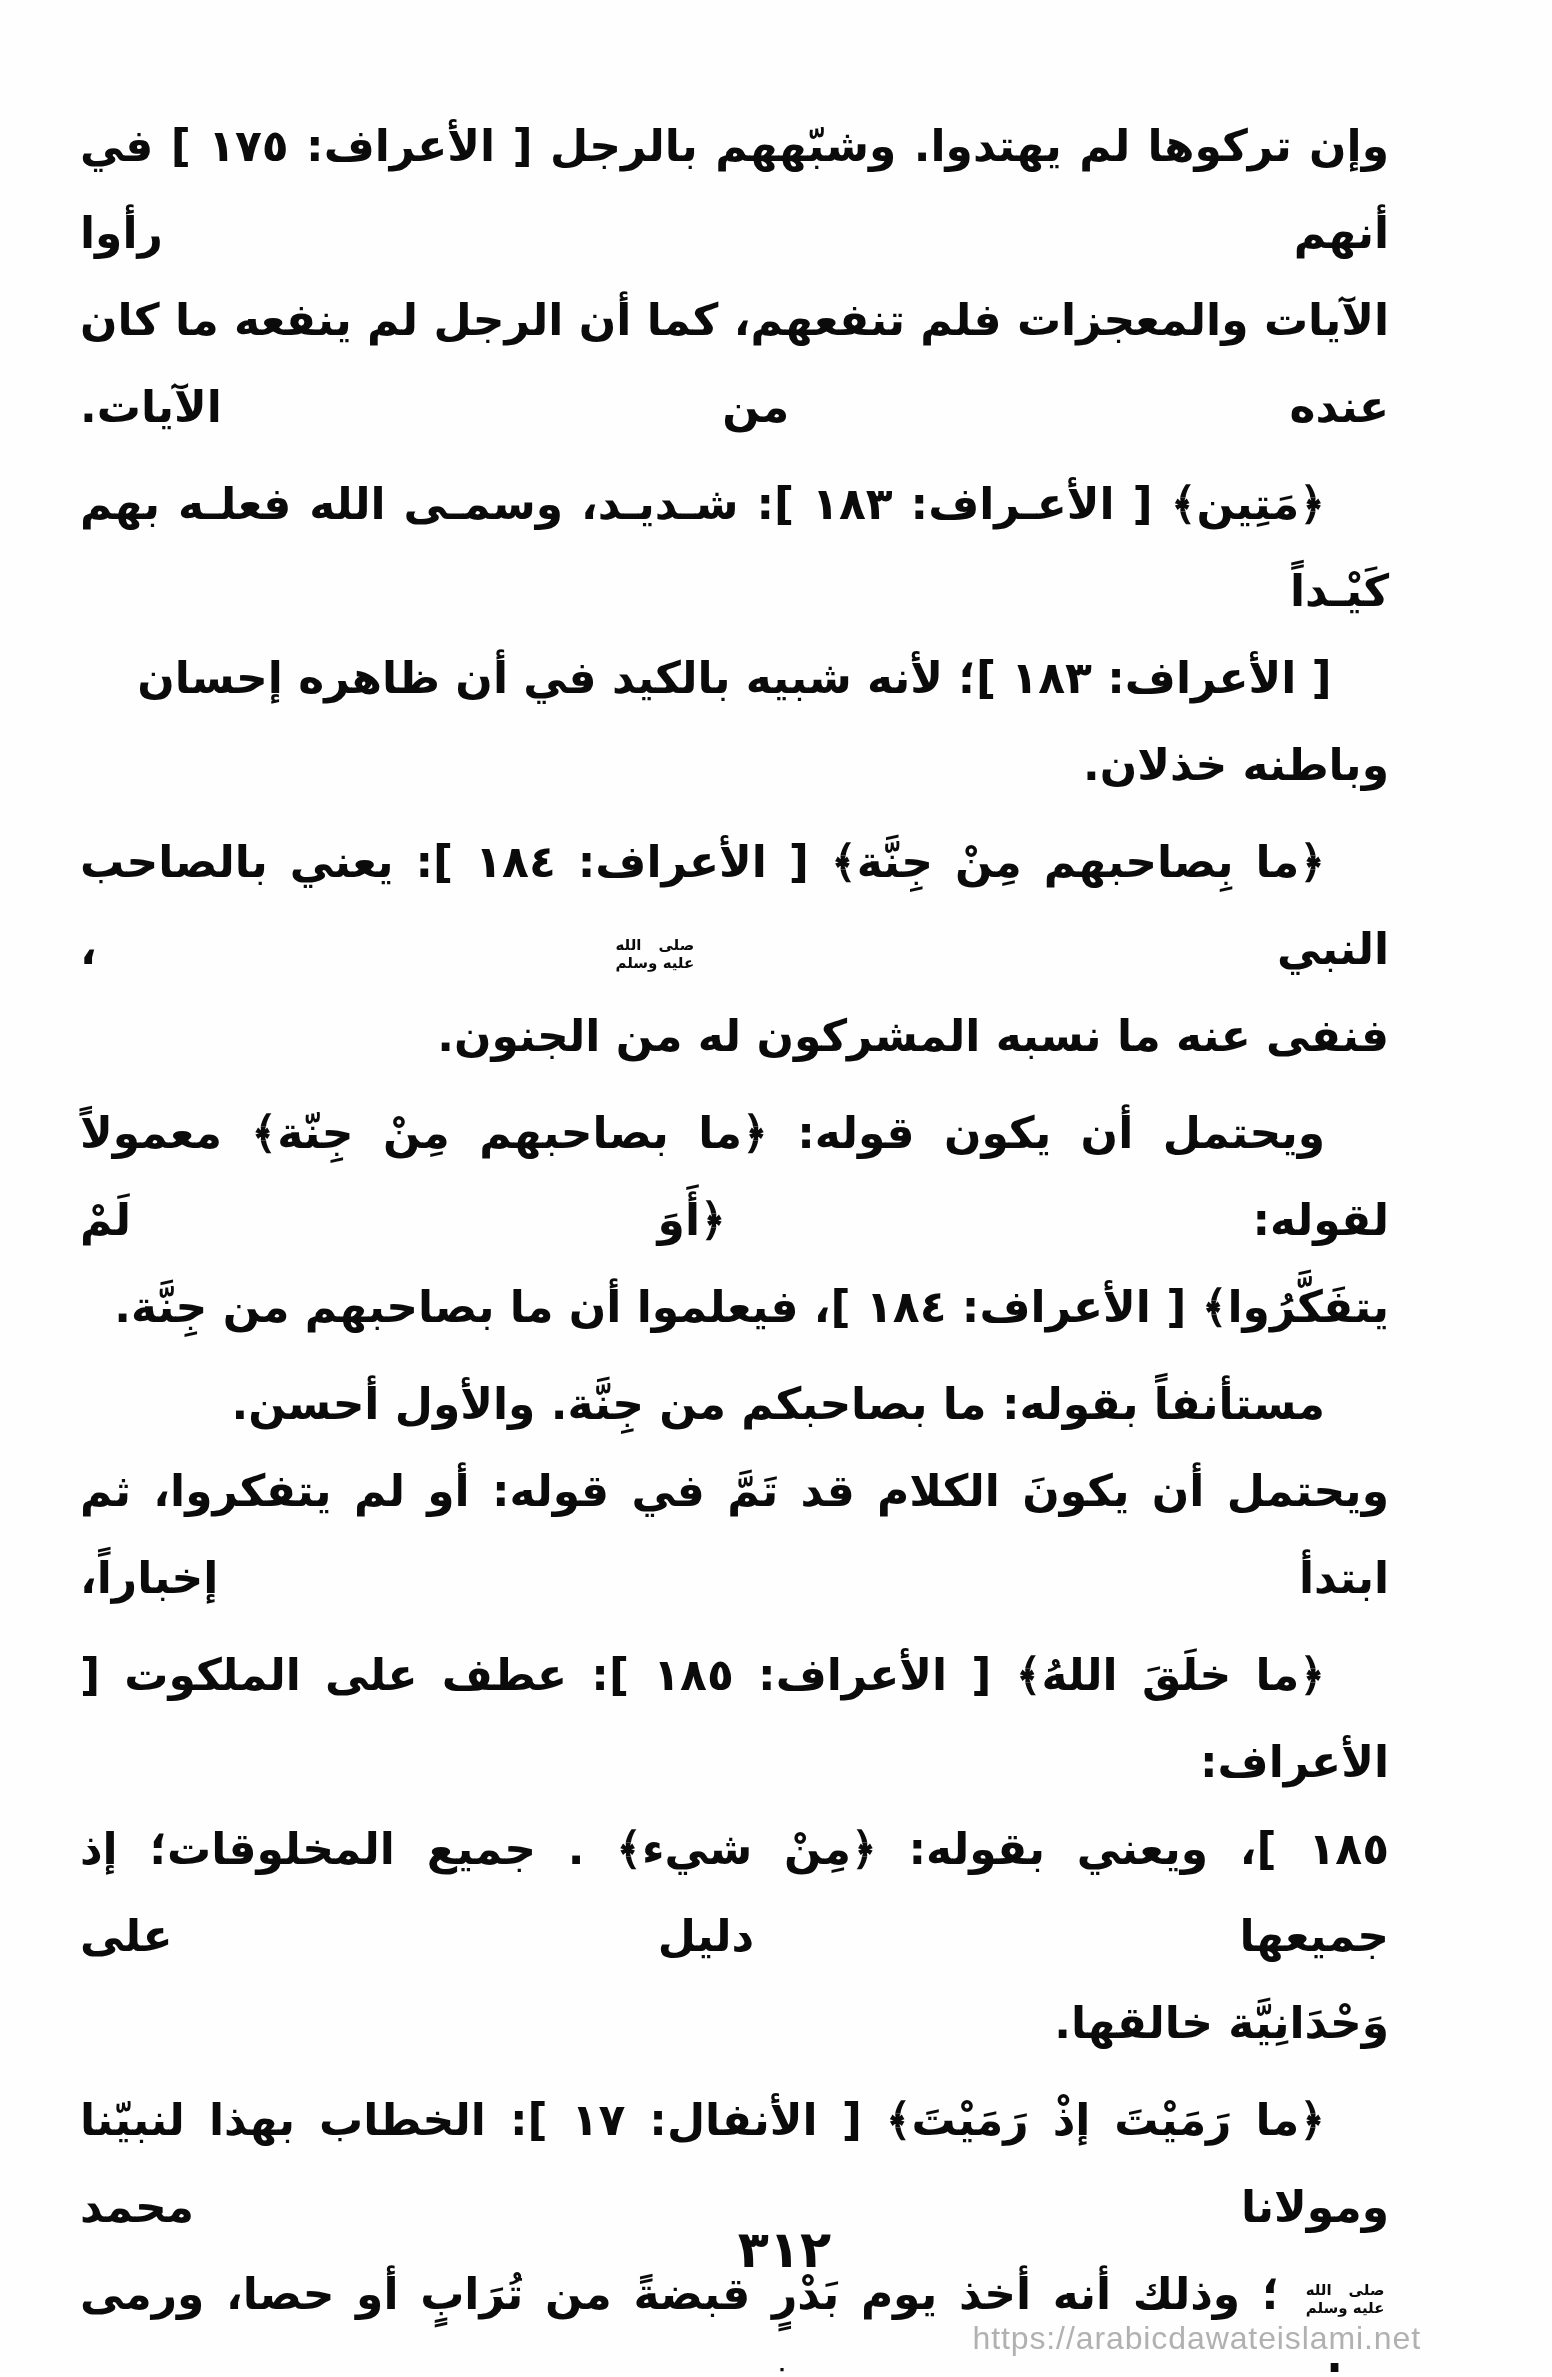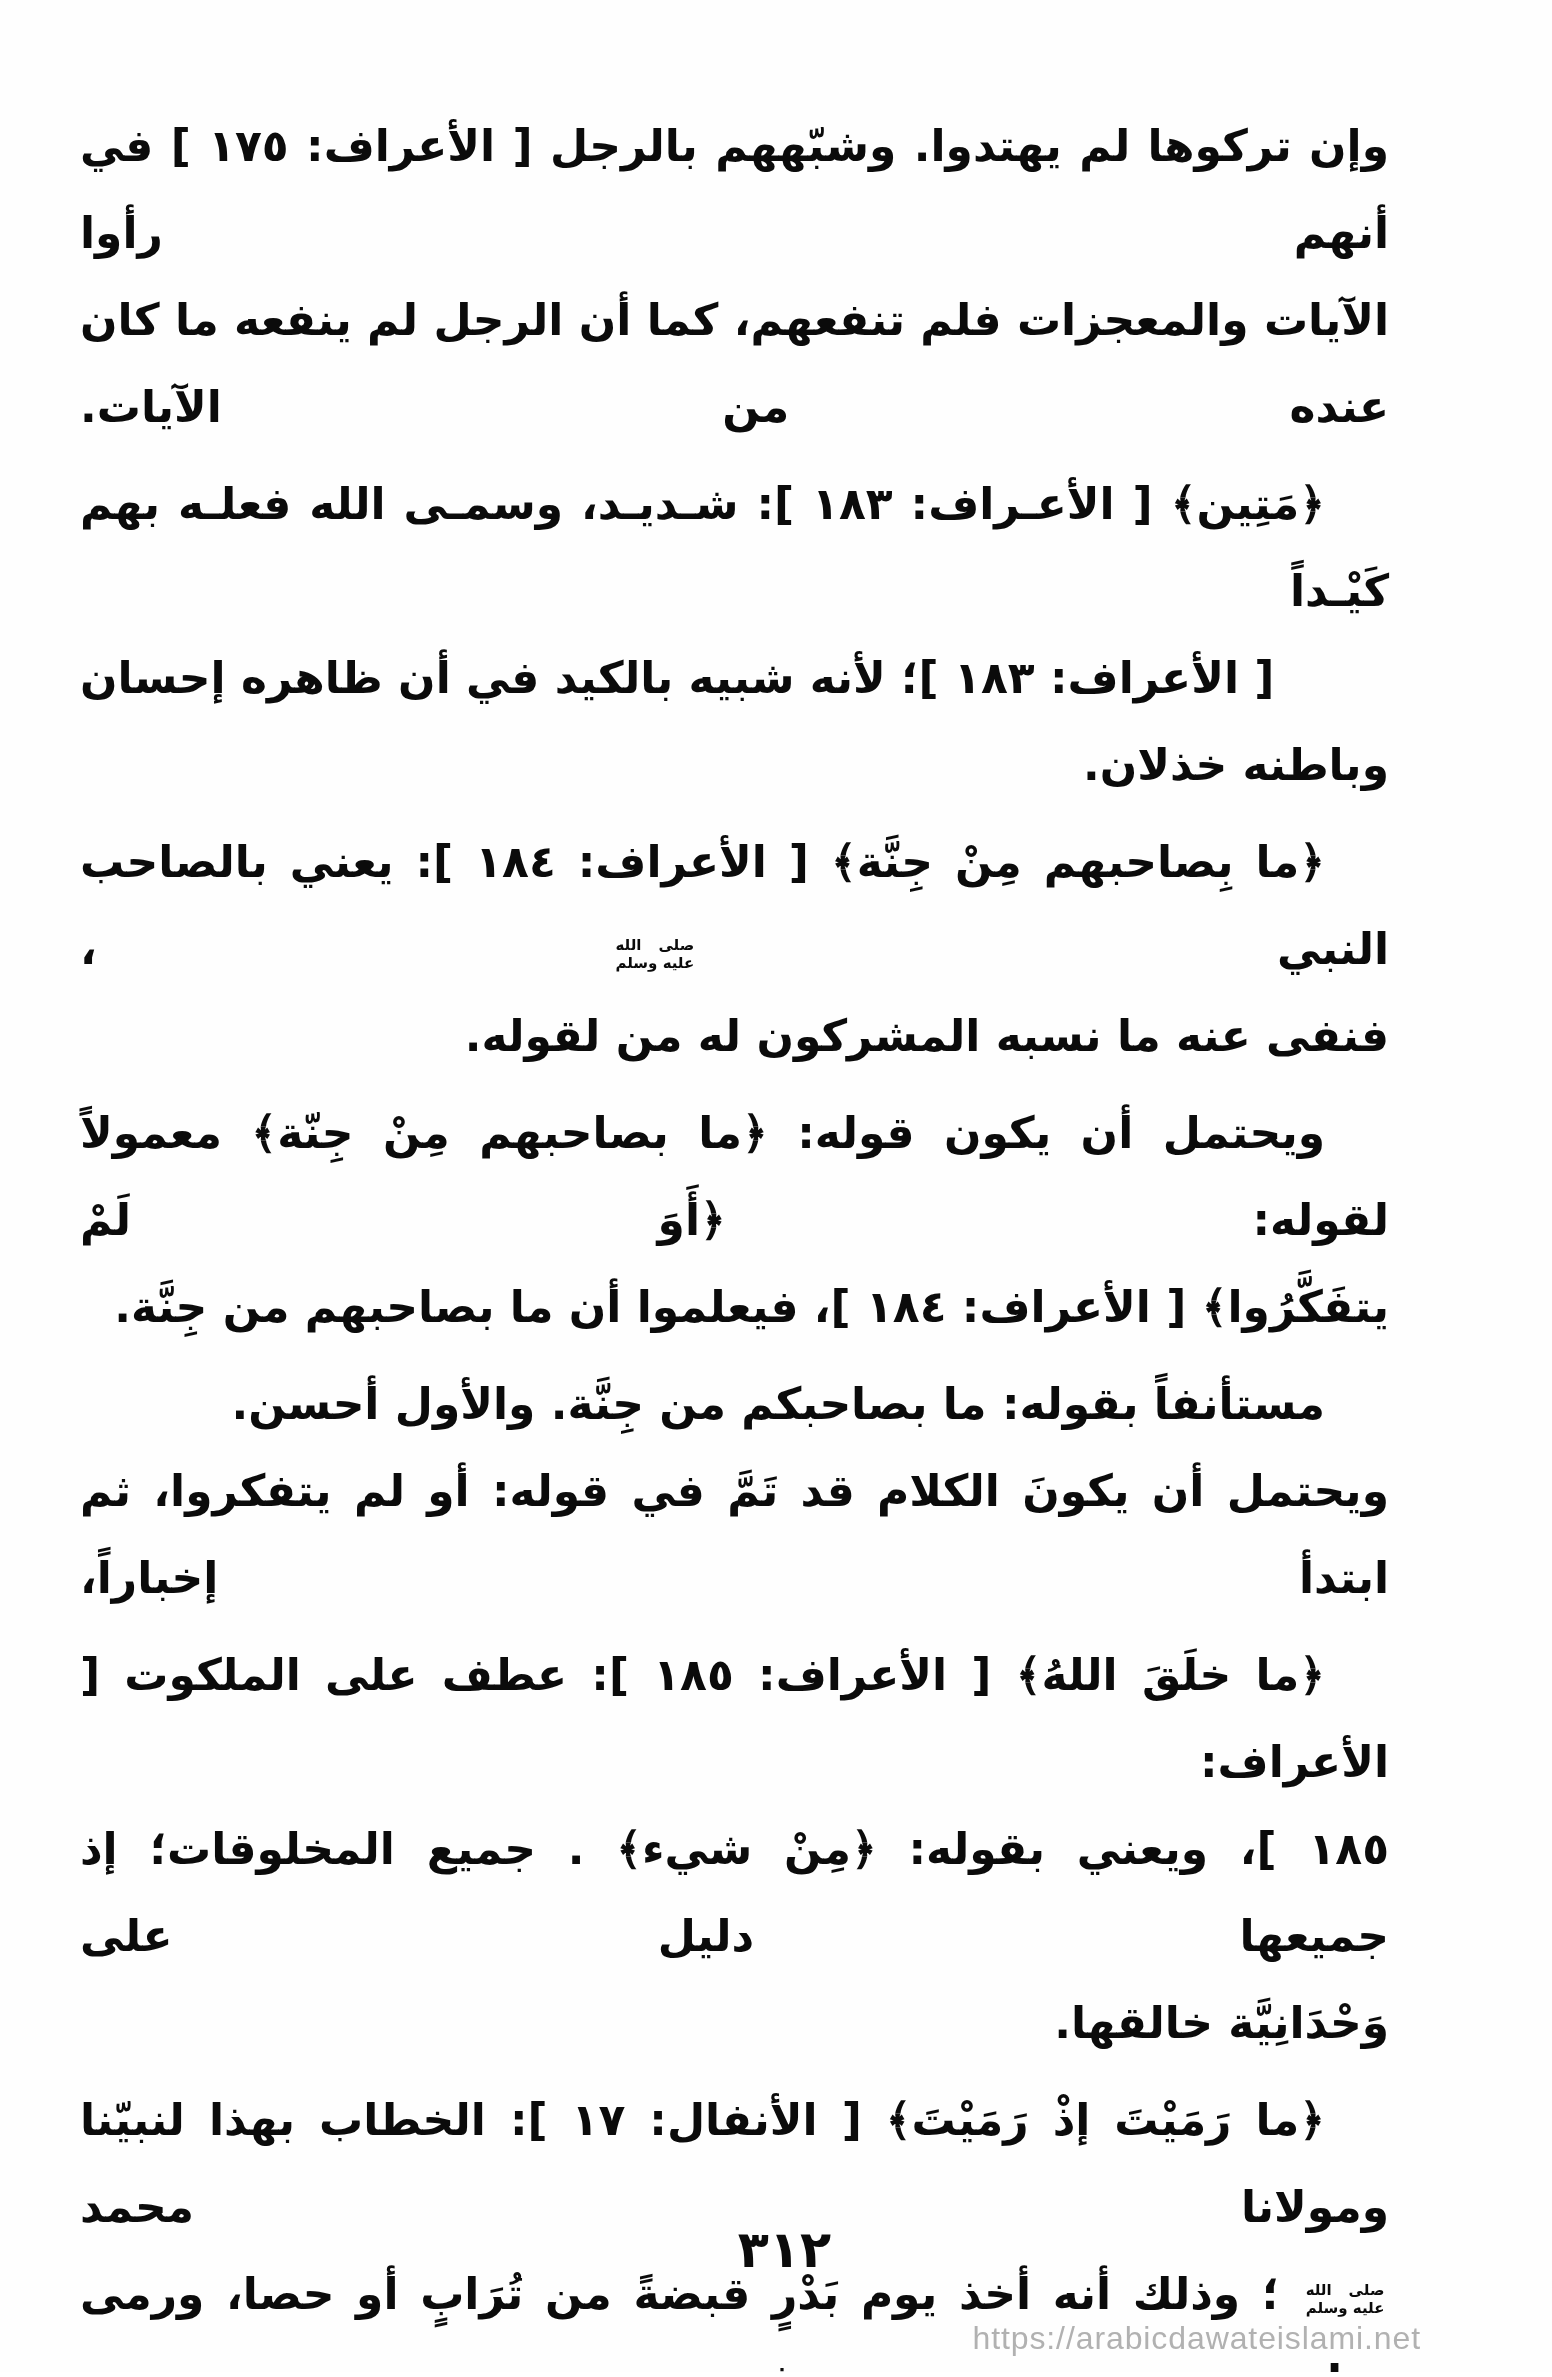--- a/index.html
+++ b/index.html
@@ -27,21 +27,21 @@
   .para.indent .line:first-child { text-indent:64px; }
   .line {
     line-height:87px;
     white-space:normal;
   }
   .line.full {
     text-align:justify;
     text-align-last:justify;
   }
   .line.end {
-    text-align:left;
+    text-align:center;
     text-align-last:right;
   }
   .pbuh {
     display:inline-block;
     direction:rtl;
     font-size:15px;
     font-weight:bold;
     line-height:1;
     text-align:center;
     vertical-align:-3.6px;
@@ -79,21 +79,21 @@
       <div class="para">
         <div class="line full">وإن تركوها لم يهتدوا. وشبّههم بالرجل [ الأعراف: ١٧٥ ] في أنهم رأوا</div>
         <div class="line full">الآيات والمعجزات فلم تنفعهم، كما أن الرجل لم ينفعه ما كان عنده من الآيات.</div>
       </div>
       <div class="para indent">
         <div class="line full">﴿مَتِين﴾ [ الأعـراف: ١٨٣ ]: شـديـد، وسمـى الله فعلـه بهم كَيْـداً</div>
         <div class="line end">[ الأعراف: ١٨٣ ]؛ لأنه شبيه بالكيد في أن ظاهره إحسان وباطنه خذلان.</div>
       </div>
       <div class="para indent">
         <div class="line full">﴿ما بِصاحبهم مِنْ جِنَّة﴾ [ الأعراف: ١٨٤ ]: يعني بالصاحب النبي <span class="pbuh"><div>صلى الله</div><div>عليه وسلم</div></span> ،</div>
-        <div class="line end">فنفى عنه ما نسبه المشركون له من لقوله.</div>
+        <div class="line end">فنفى عنه ما نسبه المشركون له من الجنون.</div>
       </div>
       <div class="para indent">
         <div class="line full">ويحتمل أن يكون قوله: ﴿ما بصاحبهم مِنْ جِنّة﴾ معمولاً لقوله: ﴿أَوَ لَمْ</div>
         <div class="line end">يتفَكَّرُوا﴾ [ الأعراف: ١٨٤ ]، فيعلموا أن ما بصاحبهم من جِنَّة.</div>
       </div>
       <div class="para indent">
         <div class="line end">مستأنفاً بقوله: ما بصاحبكم من جِنَّة. والأول أحسن.</div>
         <div class="line full">ويحتمل أن يكونَ الكلام قد تَمَّ في قوله: أو لم يتفكروا، ثم ابتدأ إخباراً،</div>
       </div>
       <div class="para indent">

